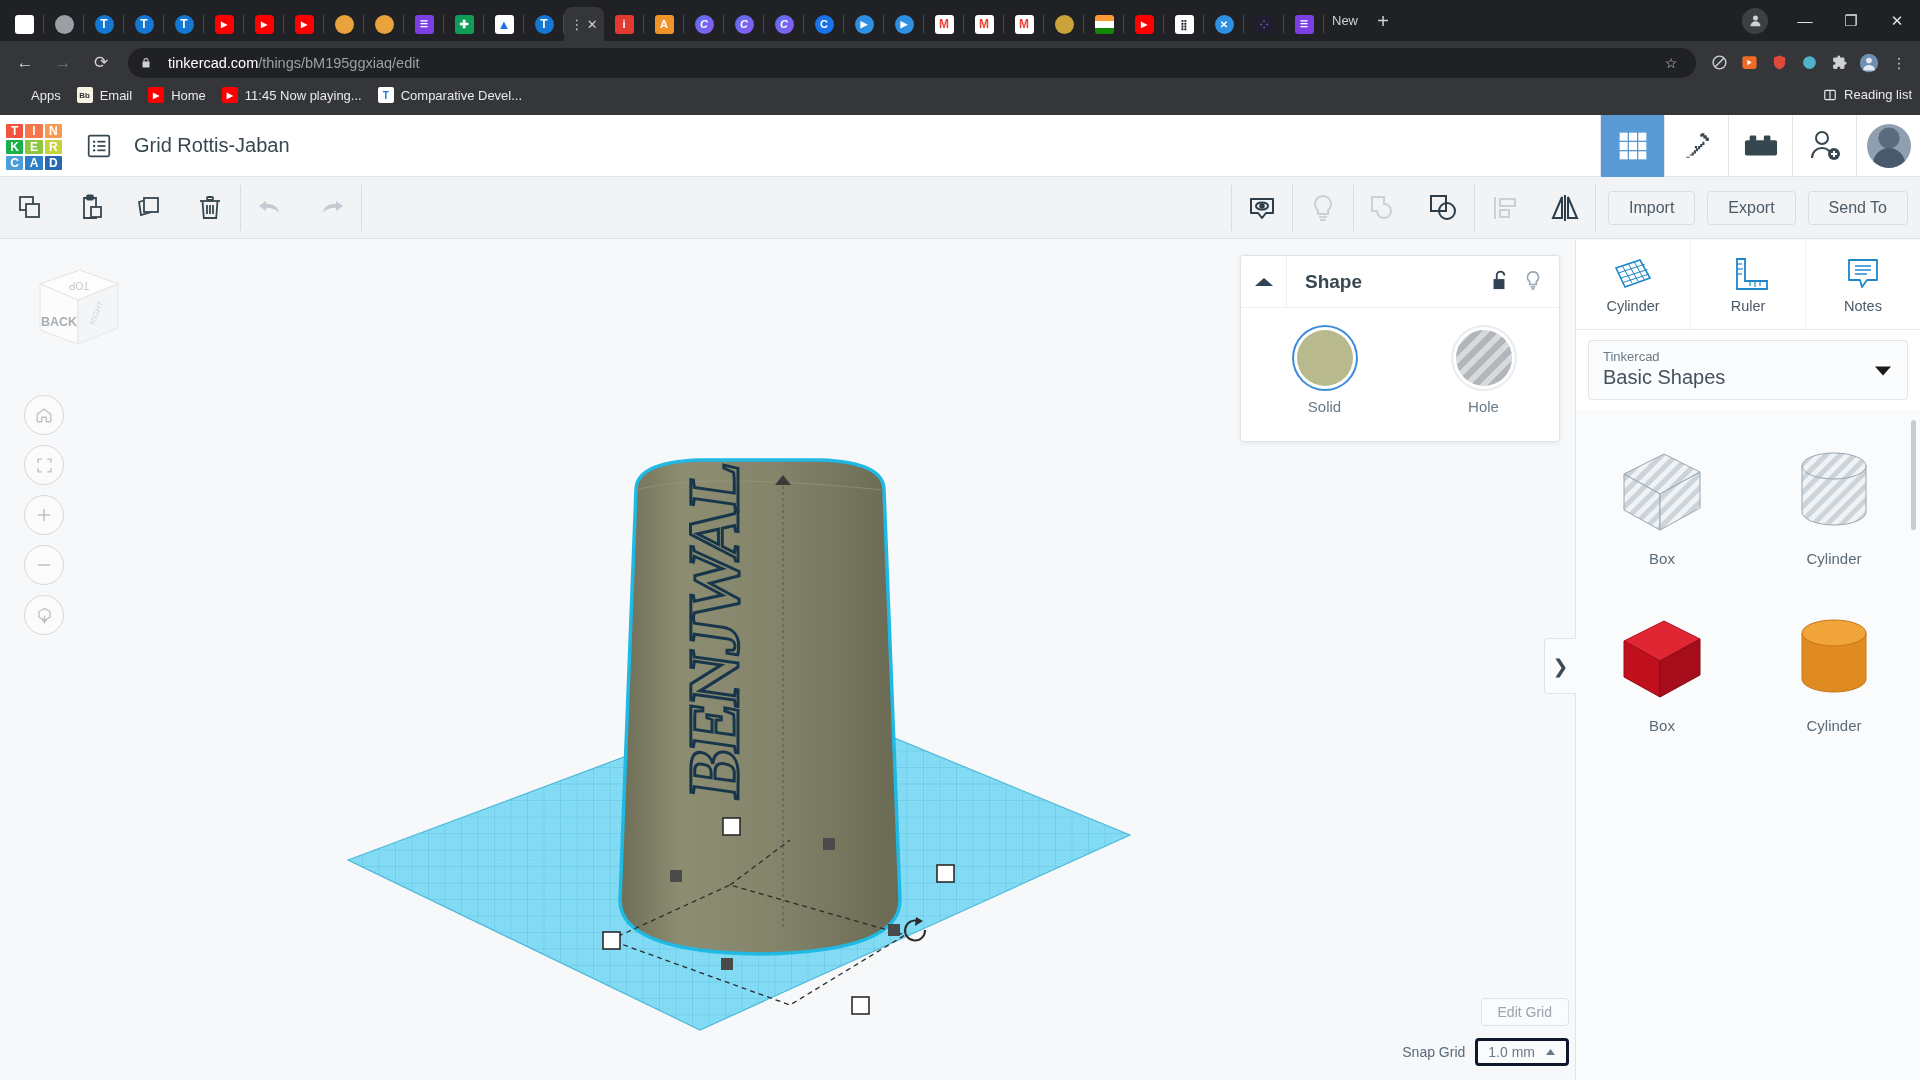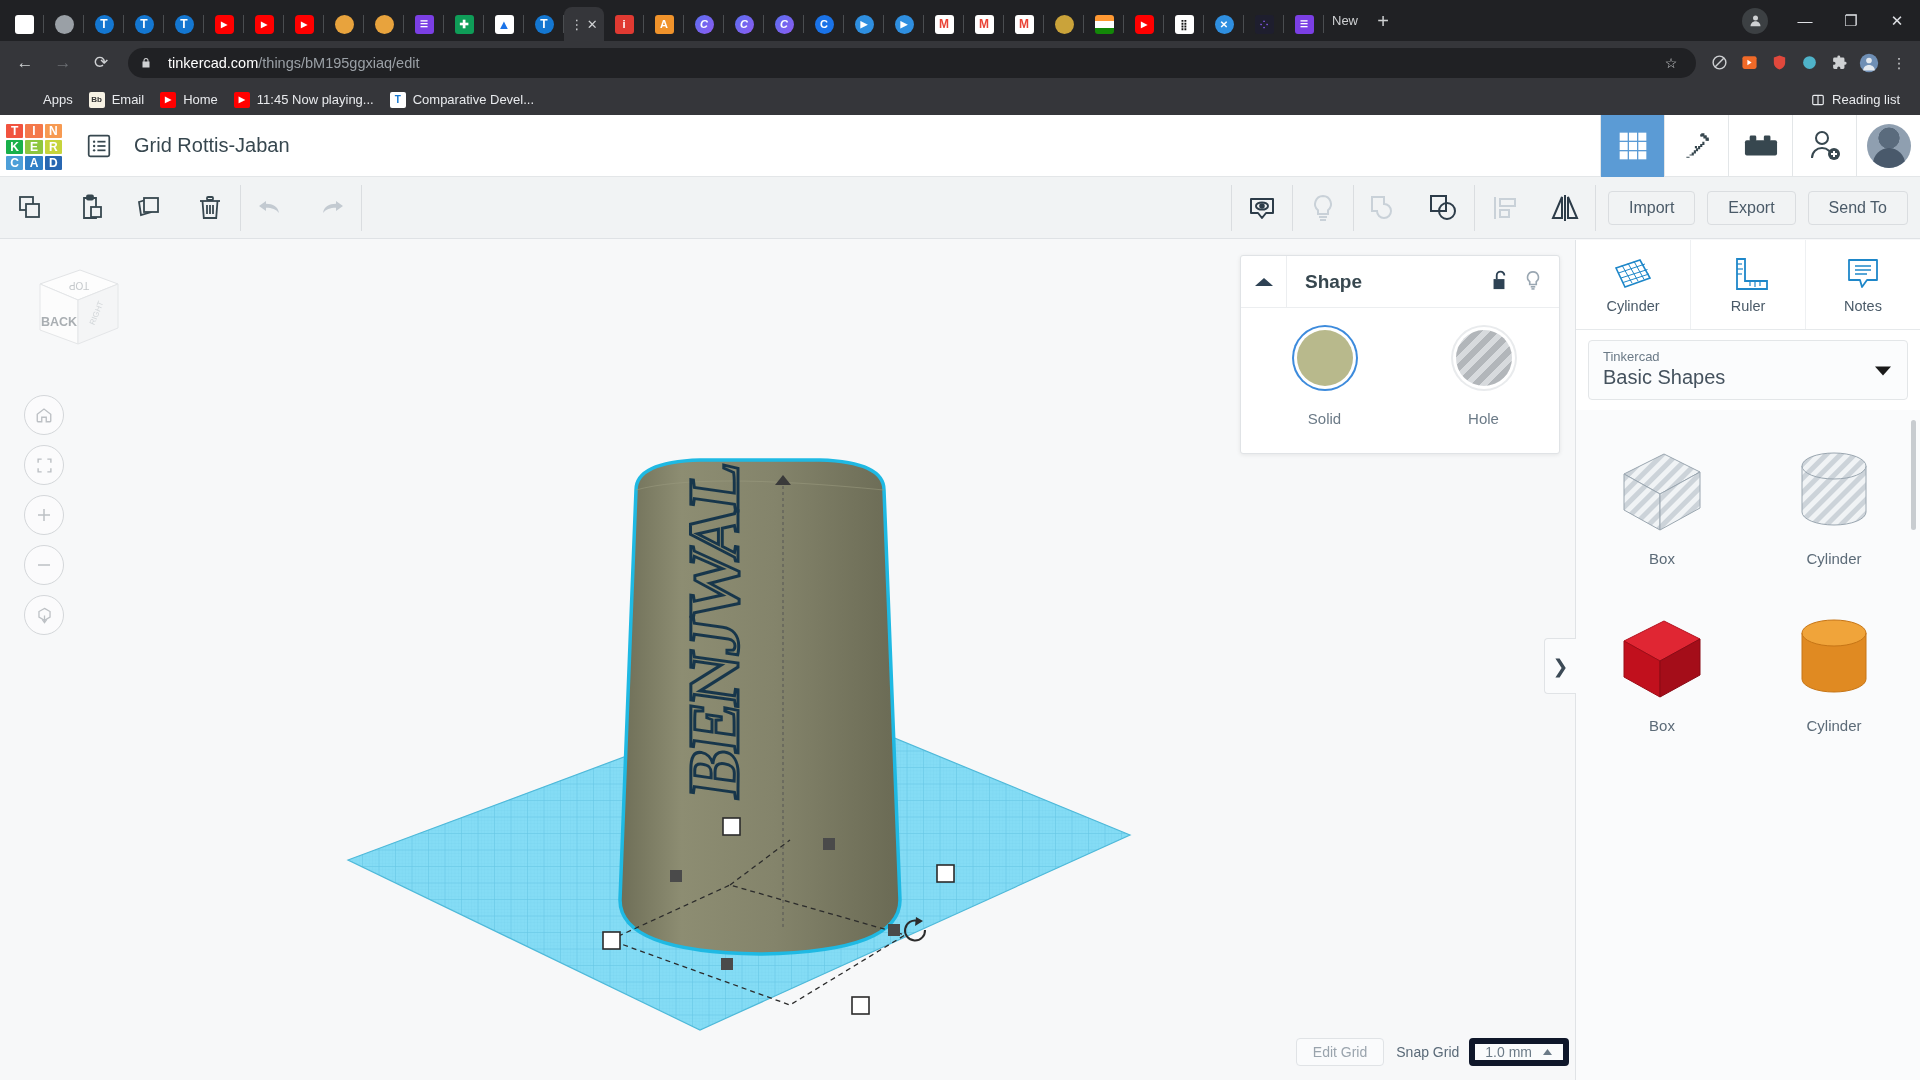--- a/index.html
+++ b/index.html
@@ -58,22 +58,22 @@
     display: flex; align-items: center; padding: 0 12px; margin: 0 6px;
     color: #e8eaed; font-size: 14.5px; gap: 16px;
   }
   .url-host { color: #ffffff; }
   .url-path { color: #9aa0a6; }
   .urlbox-right { margin-left: auto; display:flex; align-items:center; gap:2px;}
   .omni-icon { width:26px;height:26px;display:flex;align-items:center;justify-content:center;
      color:#cfd1d3; font-size:14px;}
 
   .bookmarks {
-    height: 31px; background: #35363a; display: flex; align-items: center;
-    padding: 0 12px; gap: 0px; color: #e8eaed; font-size: 13px;
+    height: 31px; background: #35363a; display: flex; align-items: flex-start;
+    padding: 0 0; gap: 0px; color: #e8eaed; font-size: 13px;
   }
   .bm { display:flex; align-items:center; gap:7px; padding: 3px 8px; border-radius:4px;
         white-space: nowrap; }
   .bm-ico { width:16px;height:16px;border-radius:2px;display:flex;align-items:center;
             justify-content:center;font-size:9px;color:#fff;font-weight:bold; overflow:hidden;}
   .reading-list { margin-left:auto; display:flex; align-items:center; gap:7px;
                   padding: 3px 8px; }
 
   
   .app { width: 1920px; height: 965px; background: #f7f8f9; position: relative; }
@@ -129,36 +129,36 @@
   .shape-panel {
     position:absolute; left:1240px; top:15px; width:320px; background:#fff;
     border:1px solid #e0e3e6; border-radius:3px; box-shadow:0 1px 4px rgba(0,0,0,.08);
   }
   .sp-head { height:52px; display:flex; align-items:center; border-bottom:1px solid #eceef0; }
   .sp-collapse { width:46px;height:52px;display:flex;align-items:center;justify-content:center;
      border-right:1px solid #eceef0; }
   .sp-title { font-size:19px; font-weight:bold; color:#37474f; margin-left:18px; }
   .sp-head-icons { margin-left:auto; display:flex; gap:14px; padding-right:16px; }
   .sp-body { padding:22px 0 26px; display:flex; }
-  .sp-opt { width:50%; display:flex; flex-direction:column; align-items:center; gap:24px;padding-left:8px; }
+  .sp-opt { width:50%; display:flex; flex-direction:column; align-items:center; gap:12px;padding-left:8px; }
   .swatch-solid { width:56px;height:56px;border-radius:50%;background:#b8b98c;
      box-shadow:0 0 0 3px #fff, 0 0 0 5px #3d8bdc; }
   .swatch-hole { width:56px;height:56px;border-radius:50%;
      background: repeating-linear-gradient(-45deg,#b2b6ba 0 6px,#d7dadd 6px 12px);
      box-shadow:0 0 0 3px #fff, 0 0 0 5px #e9ebed;}
   .sp-label { font-size:15px; color:#6b7a87; }
 
   
   .grid-ctrls { position:absolute; right:6px; bottom:14px; display:flex;
-     flex-direction:row; align-items:flex-end; gap:12px; }
+     flex-direction:column; align-items:flex-end; gap:12px; }
   .edit-grid-btn { height:28px; padding:0 16px; border:1px solid #e0e3e6; border-radius:4px;
      background:#fafbfc; color:#9aa4ad; font-size:14px; display:flex;align-items:center;}
   .snap-row { display:flex; align-items:center; gap:10px; }
   .snap-label { font-size:14px; color:#5a6a78; }
-  .snap-select { height:28px; padding:0 10px; border:6px solid #0f172a; border-radius:4px;
+  .snap-select { height:28px; padding:0 10px; border:3px solid #0f172a; border-radius:4px;
      background:#fafbfc; color:#6b7a87; font-size:14px; display:flex; align-items:center; gap:10px;}
 
   
   .sidebar { width: 345px; background:#fafbfc; border-left:1px solid #e0e3e6;
      display:flex; flex-direction:column; position:relative; }
   .sb-tools { height:90px; display:flex; background:#fff; border-bottom:1px solid #e6e9eb; }
   .sb-tool { flex:1; display:flex; flex-direction:column; align-items:center;
      justify-content:center; gap:6px; border-left:1px solid #eef0f2;}
   .sb-tool:first-child { border-left:none; }
   .sb-tool-label { font-size:14.5px; color:#4a5a68; }

